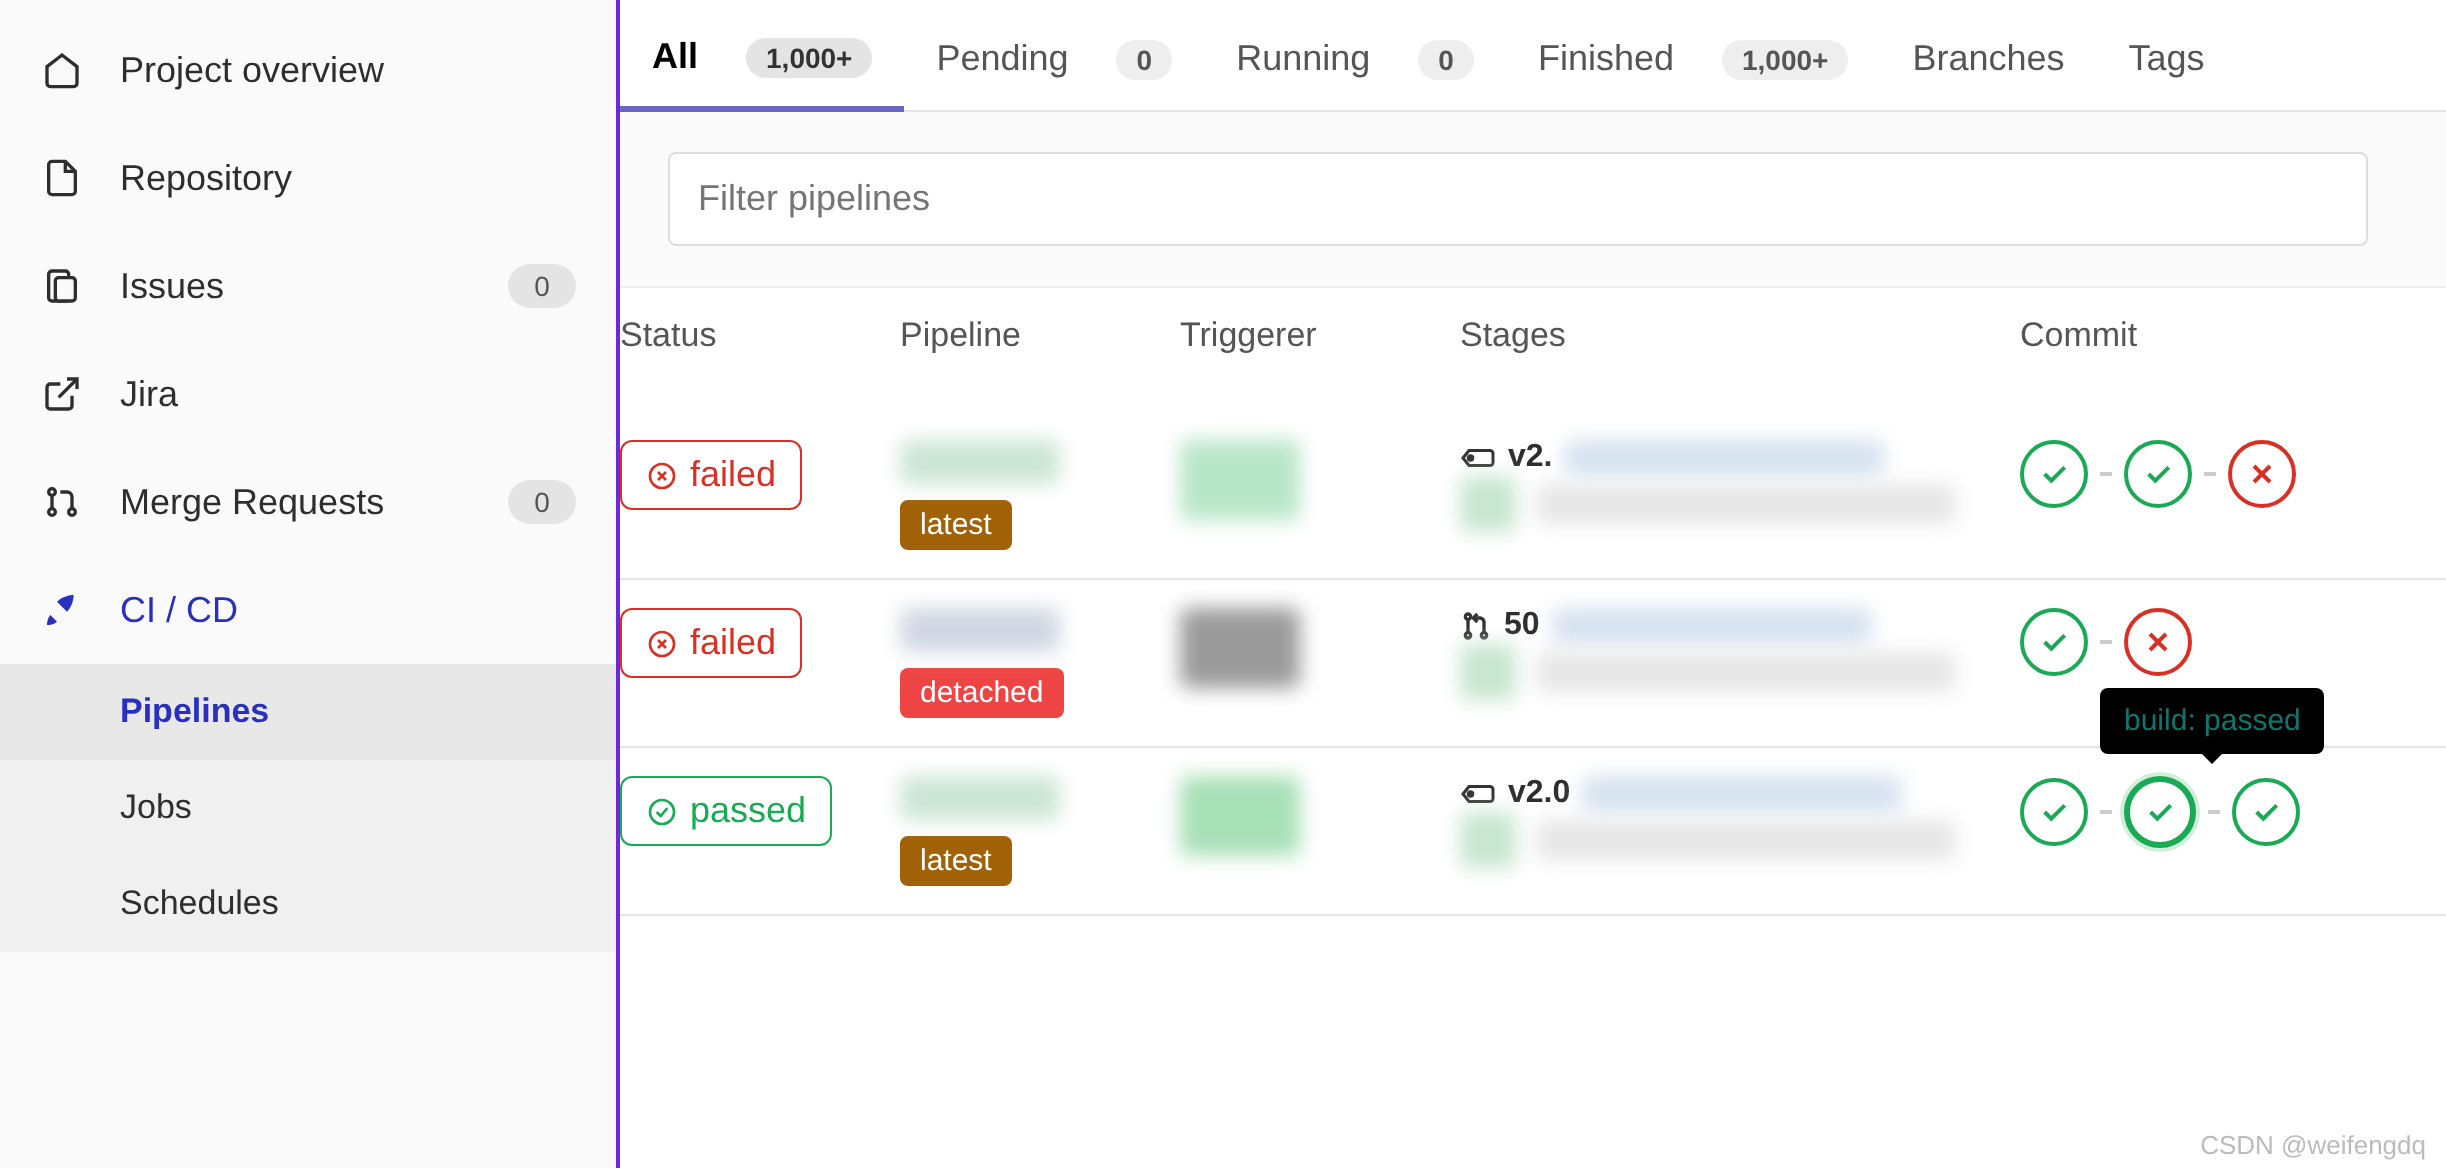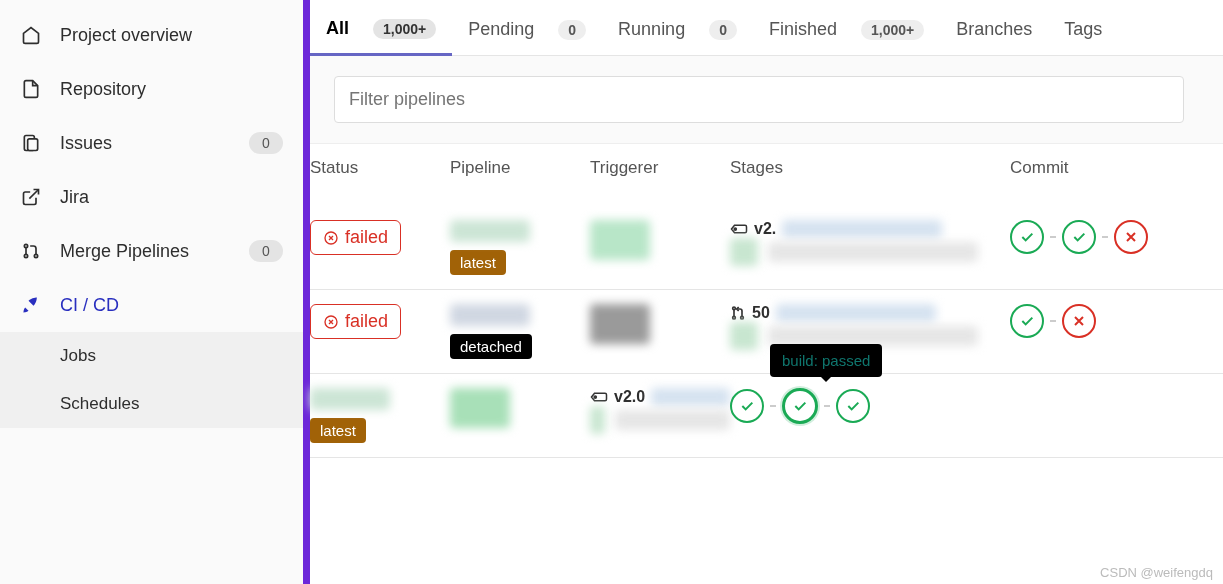--- a/index.html
+++ b/index.html
@@ -1,17 +1,17 @@
 <!DOCTYPE html>
 <html><head>
 <meta charset="utf-8">
 <style>
 html,body{margin:0;padding:0;font-family:-apple-system,BlinkMacSystemFont,"Segoe UI",Helvetica,Arial,sans-serif;color:#2e2e2e;background:#fff;font-size:16px}
 .app{display:flex;width:1223px;height:584px;overflow:hidden;position:relative}
-.sidebar{width:310px;background:#fafafa;border-right:7px solid #6d28d9;box-sizing:border-box;padding-top:8px}
+.sidebar{width:310px;background:#fafafa;border-right:2px solid #6d28d9;box-sizing:border-box;padding-top:8px}
 .side-item{display:flex;align-items:center;padding:16px 20px;color:#2e2e2e;cursor:pointer;font-size:18px}
 .side-item.active{color:#292fbf;font-weight:500}
 .side-item .ic{width:22px;height:22px;margin-right:18px;display:flex;align-items:center;justify-content:center;color:#2e2e2e}
 .side-item.active .ic{color:#292fbf}
 .side-item .badge{margin-left:auto;background:#e4e4e4;color:#555;border-radius:11px;min-width:22px;height:22px;display:flex;align-items:center;justify-content:center;font-size:14px;padding:0 6px}
 .sub-wrap{background:#f0f0f0}
 .sub-item{padding:14px 20px 14px 60px;color:#2e2e2e;font-size:17px;cursor:pointer}
 .sub-item.active{color:#292fbf;font-weight:600;background:#e8e8e8}
 .main{flex:1;display:flex;flex-direction:column}
 .tabs{display:flex;align-items:center;padding:8px 0 0 0;border-bottom:1px solid #e5e5e5}
@@ -26,21 +26,21 @@
 .status-badge{display:inline-flex;align-items:center;gap:6px;border:1px solid;border-radius:6px;padding:6px 12px;font-size:18px}
 .status-badge.failed{border-color:#d93025;color:#d93025}
 .status-badge.passed{border-color:#1aaa55;color:#1aaa55}
 .status-badge svg{width:16px;height:16px}
 .blur{filter:blur(5px);border-radius:4px}
 .pipecol{display:flex;flex-direction:column;gap:8px}
 .pipe-blur-1{width:80px;height:22px;background:#cce5d5}
 .pipe-blur-1b{width:80px;height:22px;background:#d0d7e2}
 .tag{display:inline-block;color:#fff;border-radius:4px;padding:4px 10px;font-size:15px;width:fit-content}
 .tag.green{background:#a16207}
-.tag.blue{background:#000000}
+.tag.blue{background:#ef4444}
 .trig-blur{width:60px;height:40px}
 .commitcol{display:flex;flex-direction:column;gap:0}
 .commit-line{display:flex;align-items:center;gap:6px;font-weight:600}
 .commit-blur-1{width:160px;height:18px;background:#d5e2f0}
 .commit-line2{display:flex;align-items:center;gap:10px}
 .commit-blur-2a{width:28px;height:28px;background:#c8e6d0}
 .commit-blur-2b{width:210px;height:20px;background:#e6e6e6}
 .stages{display:flex;align-items:center;gap:6px;position:relative}
 .stage{width:30px;height:30px;border-radius:50%;border:2px solid;display:flex;align-items:center;justify-content:center;background:#fff;cursor:pointer}
 .stage.pass{border-color:#1aaa55;color:#1aaa55}
@@ -96,32 +96,33 @@
     </div>
     <div class="side-item">
       <span class="ic">
           <svg viewBox="0 0 24 24" width="20" height="20" fill="none" stroke="currentColor" stroke-width="2">
             <circle cx="6" cy="6" r="2"></circle>
             <circle cx="6" cy="18" r="2"></circle>
             <circle cx="18" cy="18" r="2"></circle>
             <path d="M6 8v8M18 16V9a3 3 0 00-3-3h-4"></path>
           </svg>
         </span>
-      <span>Merge Pipelines</span>
+      <span>Merge Requests</span>
       <span class="badge">0</span>
     </div>
     <div class="side-item active">
       <span class="ic">
           <svg viewBox="0 0 24 24" width="20" height="20" fill="currentColor">
             <path d="M5 15c-2 2-2 6-2 6s4 0 6-2l-4-4zm14-12s-6 0-10 4l6 6c4-4 4-10 4-10z"></path>
           </svg>
         </span>
       <span>CI / CD</span>
     </div>
     <div class="sub-wrap">
+      <div class="sub-item active">Pipelines</div>
       <div class="sub-item">Jobs</div>
       <div class="sub-item">Schedules</div>
     </div>
   </div>
 
   <div class="main">
     <div class="tabs">
       <div class="tab active">
           <span>All</span>
           <span class="pill">1,000+</span>
@@ -252,20 +253,27 @@
             </span>
             <span class="stage-line"></span>
             <span class="stage fail">
               <svg width="16" height="16" viewBox="0 0 24 24" fill="none" stroke="currentColor" stroke-width="3">
                 <path d="M6 6l12 12M18 6L6 18"></path>
               </svg>
             </span>
           </div>
         </div>
         <div class="row">
+          <div><span class="status-badge passed">
+              <svg width="16" height="16" viewBox="0 0 24 24" fill="none" stroke="currentColor" stroke-width="2">
+                <circle cx="12" cy="12" r="9"></circle>
+                <path d="M8 12l3 3 5-6"></path>
+              </svg>
+              <span>passed</span>
+            </span></div>
           <div class="pipecol">
             <div class="blur pipe-blur-1"></div>
             <span class="tag green">latest</span>
           </div>
           <div>
             <div class="blur trig-blur" style="background:#a8e0b8"></div>
           </div>
           <div class="commitcol">
             <div class="commit-line">
               <span>

